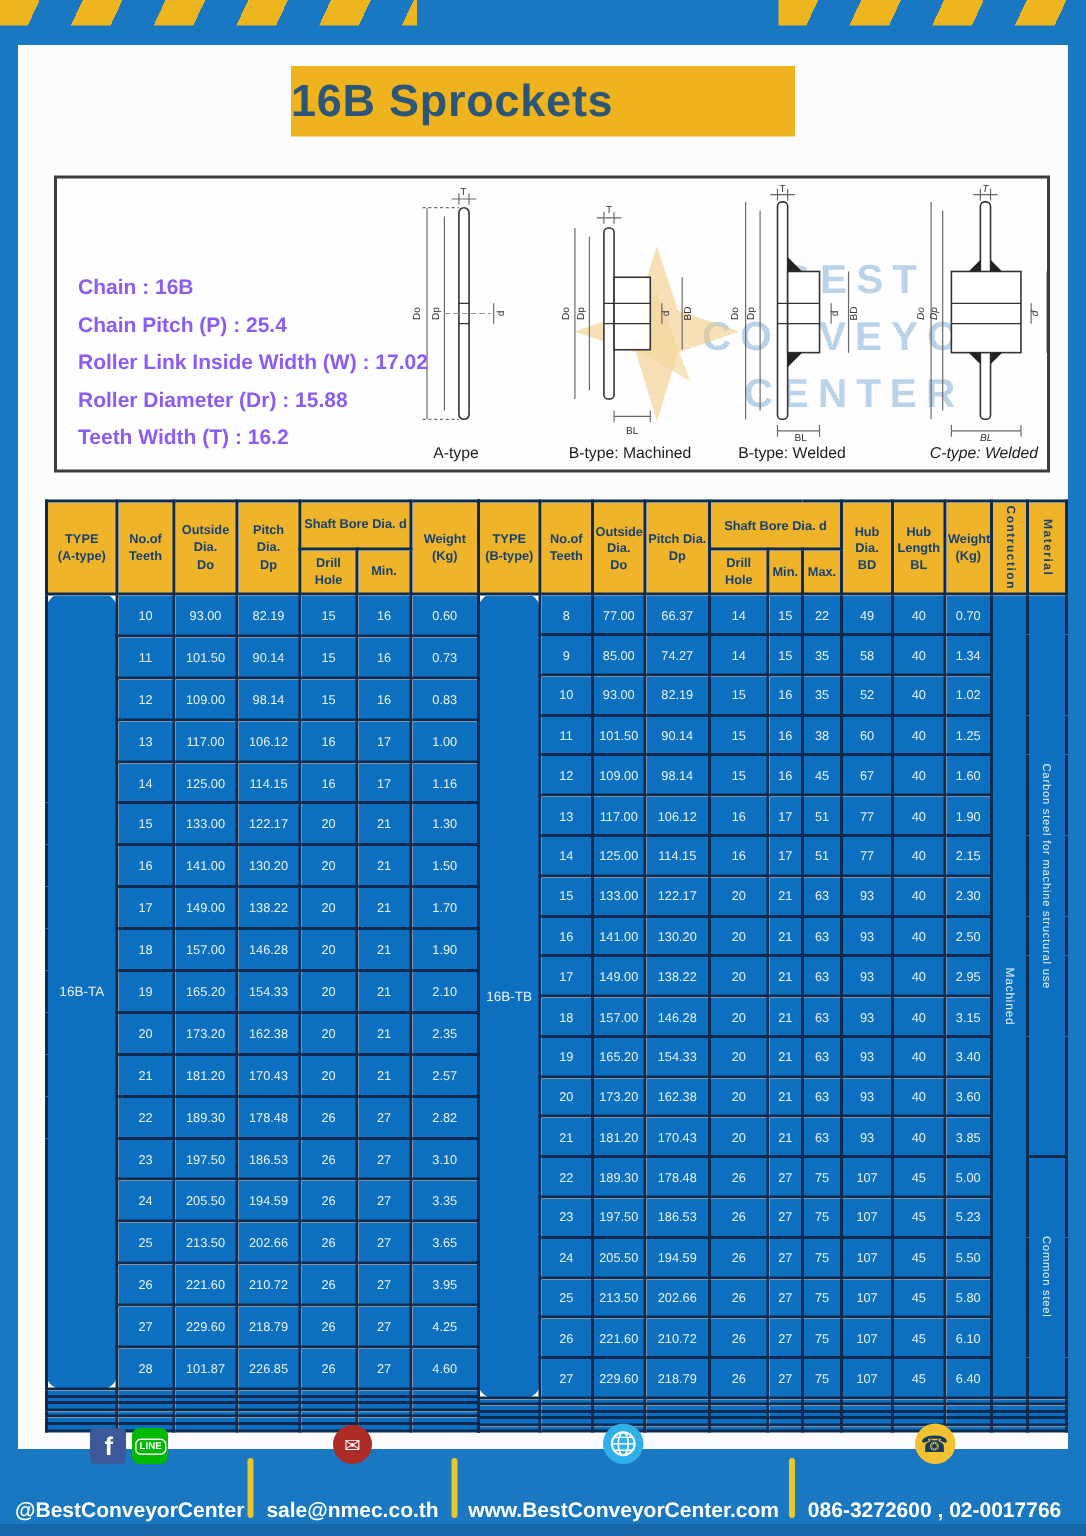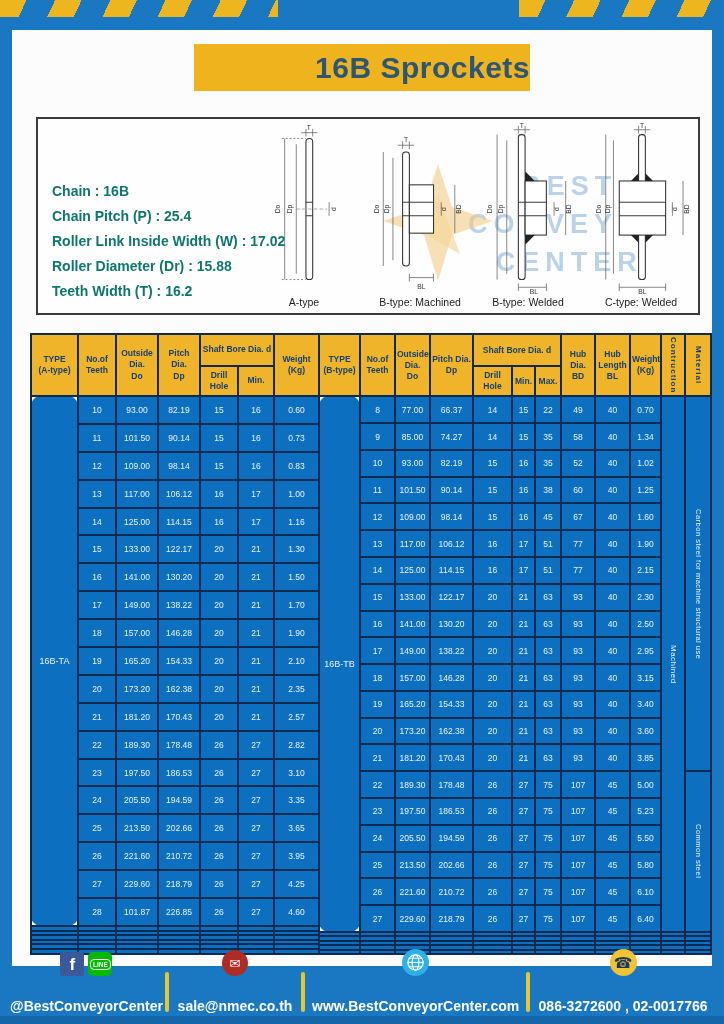--- a/index.html
+++ b/index.html
@@ -12,42 +12,42 @@
   }
   
   .stripe { position:absolute; top:0; height:17px;
     background:repeating-linear-gradient(115deg,#edb51e 0 24px,#1a78c3 24px 50px); }
   .stripe.left { left:0; width:278px; }
   .stripe.right { right:0; width:205px; }
 
   .white-page { position:absolute; left:12px; top:30px; width:700px; height:936px; background:#fcfcfc; }
 
   .title-banner { width:336px; height:47px; margin:14px auto 0; background:#eeb31d;
-    display:flex; align-items:center; justify-content:flex-end; }
+    display:flex; align-items:center; justify-content:flex-start; }
   .title-banner span { font-size:30px; font-weight:bold; color:#2c5677; letter-spacing:.5px; }
 
   
   .diagram-panel { position:absolute; left:24px; top:87px; width:664px; height:198px;
     background:#fefefe; border:2px solid #3c3c3c; overflow:hidden; }
   .specs { position:absolute; left:14px; top:60px; z-index:2; }
-  .specs div { font-size:14px; font-weight:bold; color:#0f766e; line-height:25px; white-space:nowrap; }
+  .specs div { font-size:14px; font-weight:bold; color:#8b5cf6; line-height:25px; white-space:nowrap; }
 
   .watermark { position:absolute; left:340px; top:40px; z-index:0; display:flex; align-items:center; }
   .wm-star { opacity:.55; }
   .wm-text { margin-left:-30px; text-align:center; }
   .wm-text div { font-size:27px; font-weight:bold; letter-spacing:6px; line-height:38px;
     color:rgba(93,152,203,.42); }
 
   .diagram { position:absolute; top:4px; z-index:1; text-align:center; }
   .diagram svg { display:block; margin:0 auto; }
   .diagram .dlabel { font-size:10.5px; color:#1c1c1c; margin-top:1px; white-space:nowrap; }
   .dg-a  { left:212px; width:108px; }
   .dg-b1 { left:328px; width:108px; }
   .dg-b2 { left:436px; width:108px; }
-  .dg-c  { left:546px; width:114px; }
+  .dg-c  { left:561px; width:114px;font-style:italic; }
   .dim { stroke:#666; stroke-width:.8; }
   .part { fill:#fff; stroke:#333; stroke-width:1.1; }
   .dtext { font-size:7px; fill:#333; font-family:"Liberation Sans",sans-serif; }
 
   
   table { border-collapse:collapse; table-layout:fixed; position:absolute; height:622px; }
   #table-a { left:18px; top:303px; width:288px; }
   #table-b { left:306px; top:303px; width:392px; }
   th, td { border:2px solid #0e2a4f; text-align:center; vertical-align:middle; overflow:hidden; }
   thead tr:first-child { height:32px; }

